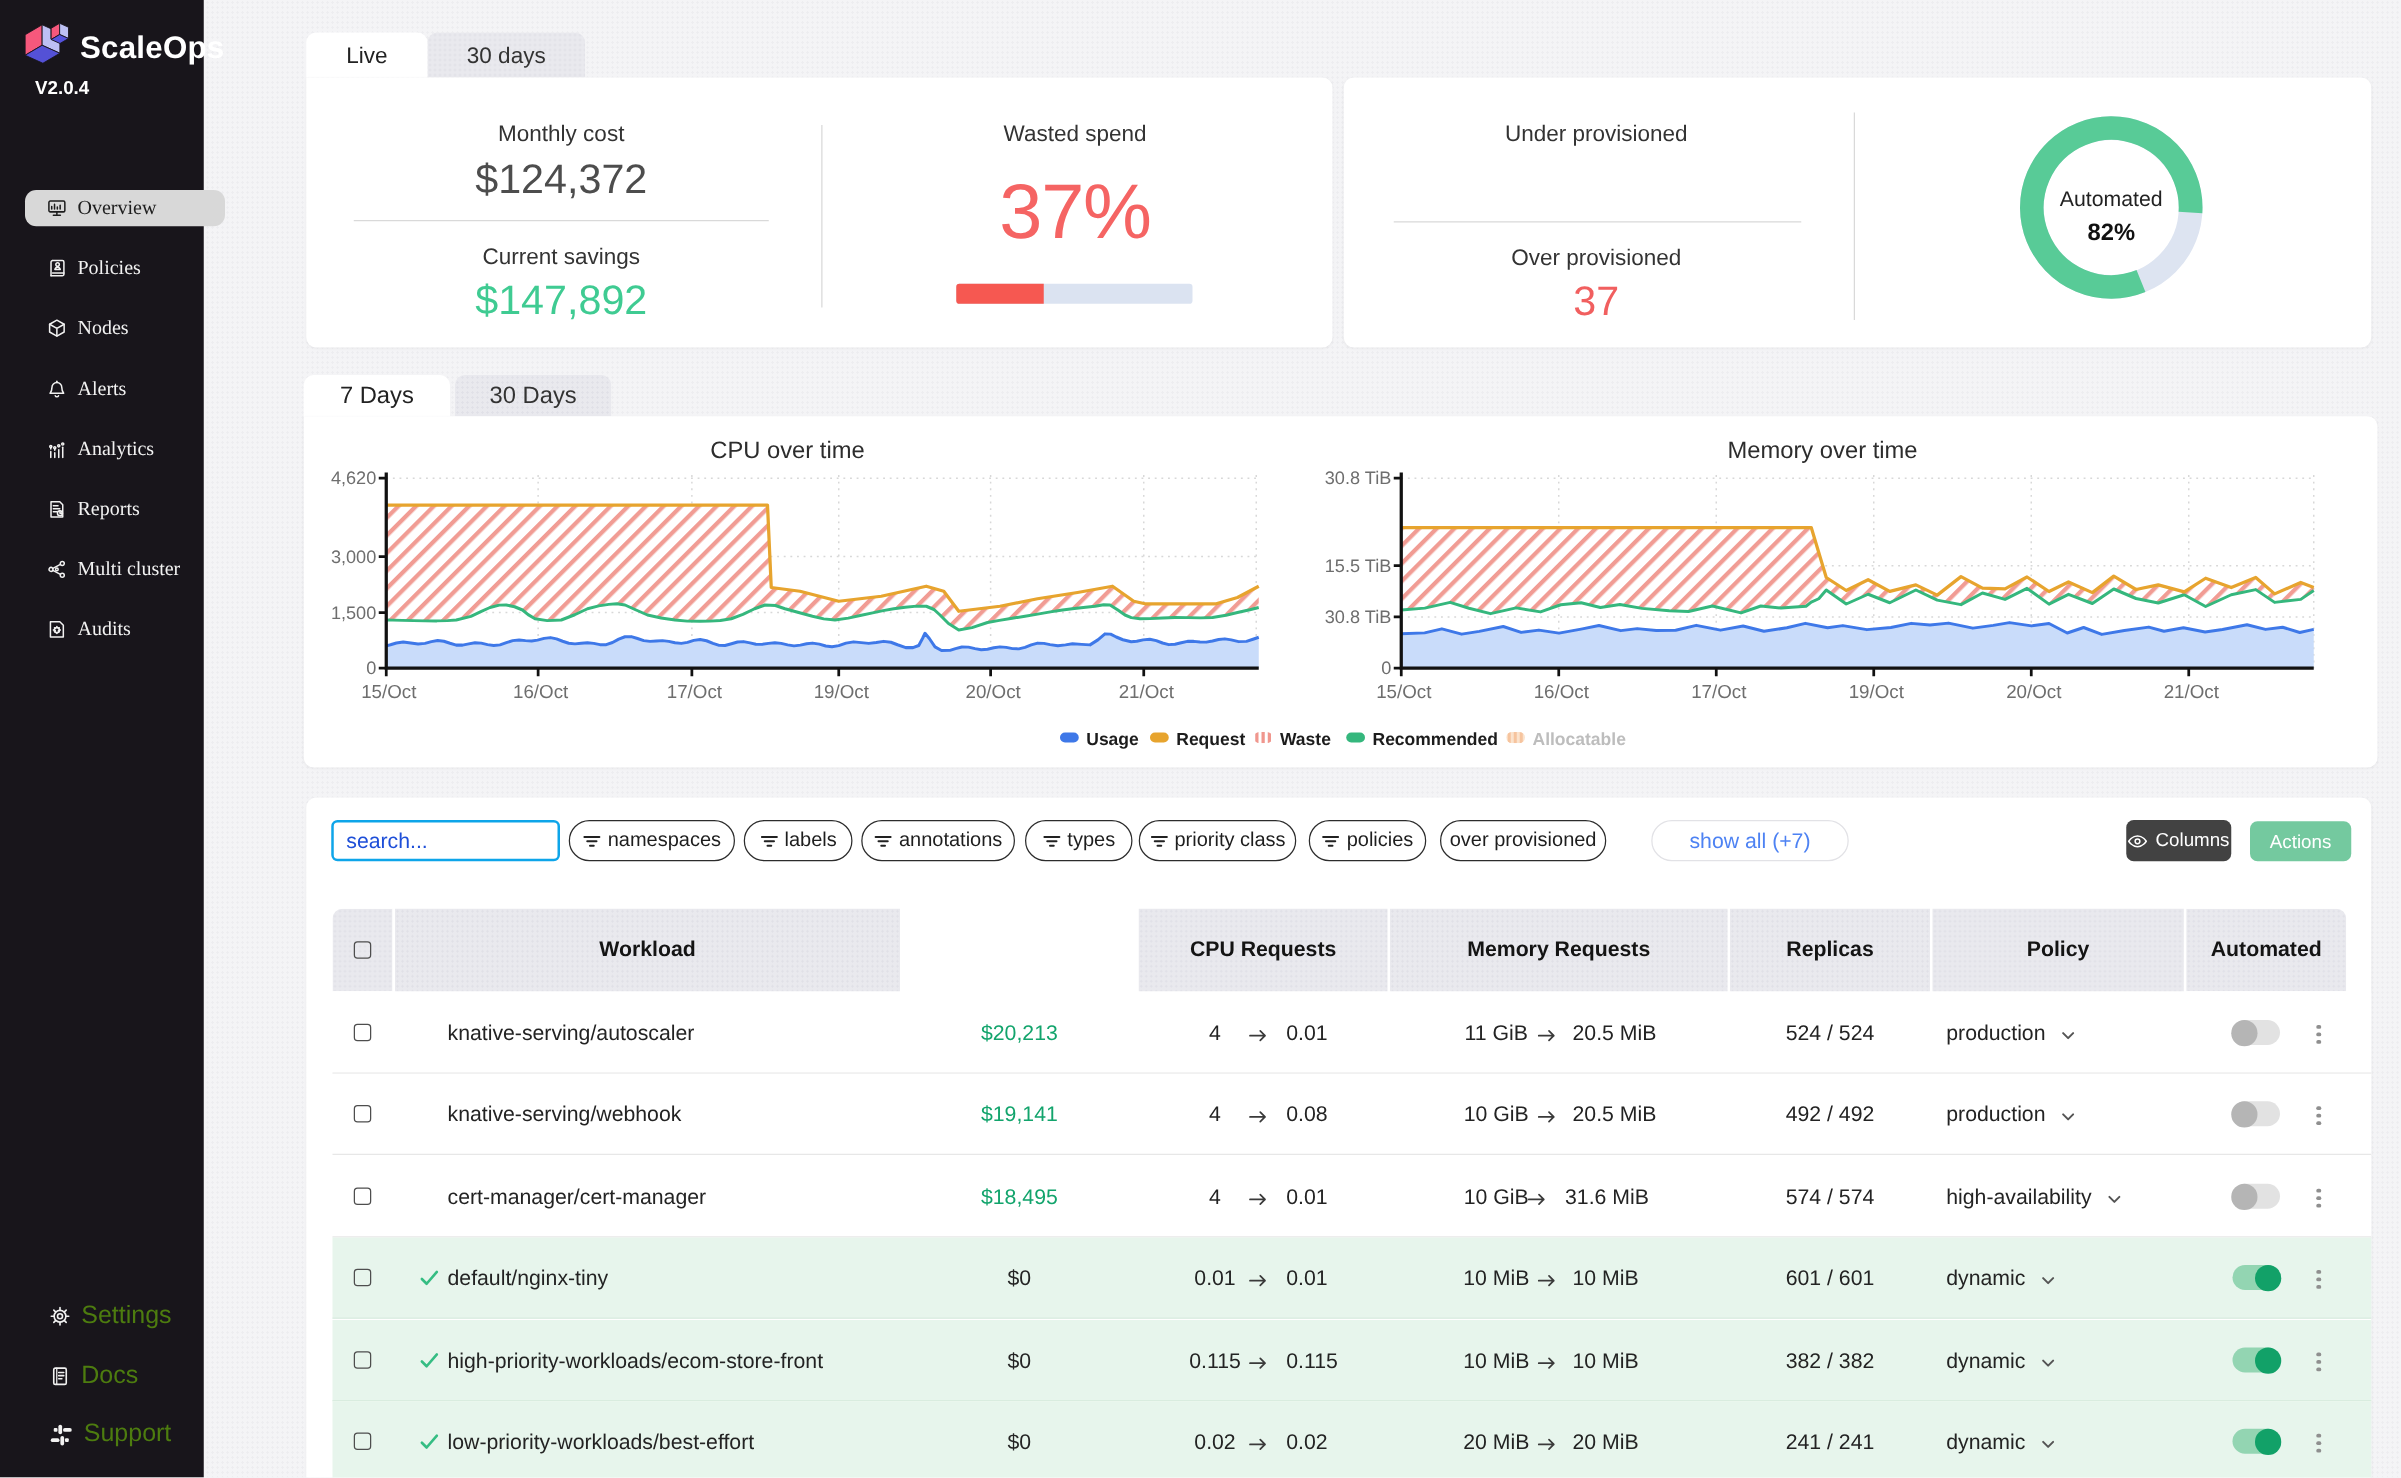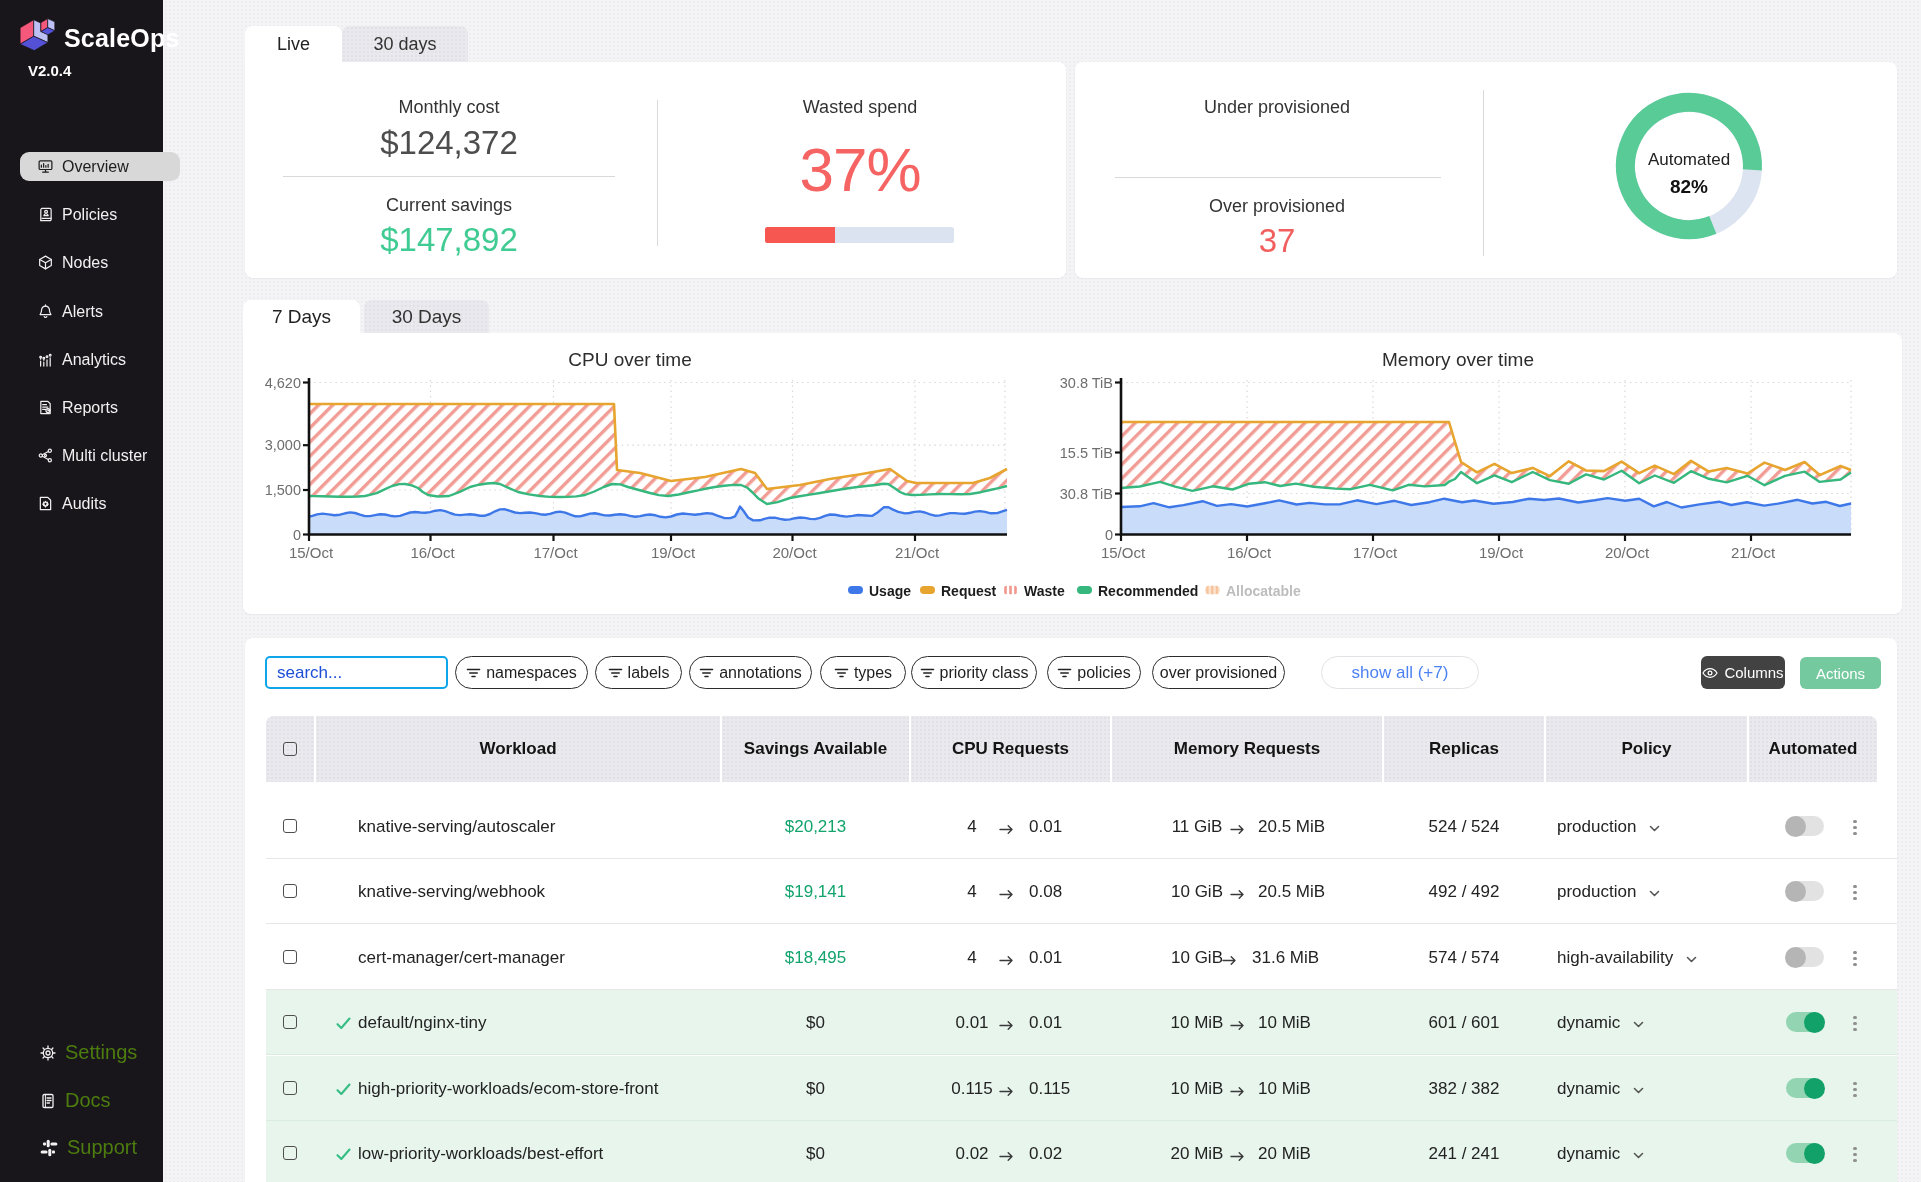--- a/index.html
+++ b/index.html
@@ -4,21 +4,21 @@
 * { margin:0; padding:0; box-sizing:border-box; }
 html,body { width:1921px; height:1182px; overflow:hidden; font-family:"Liberation Sans",sans-serif; }
 body { background:#f4f4f6; position:relative; }
 .dots-dark { background-image:radial-gradient(rgba(255,255,255,.05) 1px, transparent 1.3px); background-size:5px 5px; }
 .dots-gray { background-image:radial-gradient(rgba(70,70,110,.05) 0.8px, transparent 1px); background-size:4px 4px; }
 #bgdots { position:absolute; inset:0; background-image:radial-gradient(rgba(60,60,90,.035) 0.8px, transparent 1px); background-size:4px 4px; }
 #sidebar { position:absolute; left:0; top:0; width:163px; height:1182px; background:#18151b; z-index:5; }
 #logo { position:absolute; left:20px; top:18px; }
 #brand { position:absolute; left:64px; top:24px; font-size:25px; font-weight:bold; color:#fff; letter-spacing:.2px; }
 #ver { position:absolute; left:28px; top:62px; font-size:15px; font-weight:bold; color:#fff; }
-.nitem { position:absolute; left:20px; width:160px; height:29px; display:flex; align-items:center; color:#f1f1f1; font-size:16px; }
+.nitem { position:absolute; left:20px; width:160px; height:29px; display:flex; align-items:center; color:#f1f1f1; font-size:16px;font-family:Liberation Serif, serif; }
 .nitem .nico { margin:0 9px 0 18px; display:flex; }
 .nitem.active { background:#d8d8d8; border-radius:9px; color:#1d1d1d; }
 .bitem { position:absolute; left:40px; height:29px; display:flex; align-items:center; color:#4d7c0f; font-size:20px; }
 .nico2 { margin-right:9px; display:flex; }
 #main { position:absolute; left:200px; top:0; width:1721px; height:1182px; }
 .card { position:absolute; background:#fff; border-radius:8px; box-shadow:0 1px 2px rgba(0,0,0,.04); }
 .tab { position:absolute; border-radius:8px 8px 0 0; font-size:18px; color:#222; display:flex; align-items:center; justify-content:center; }
 .tab.on { background:#fff; }
 .tab.off { background:#e9e9ee; color:#333; background-image:radial-gradient(rgba(70,70,110,.05) 0.8px, transparent 1px); background-size:4px 4px; }
 .lbl { position:absolute; font-size:18px; color:#333; width:340px; text-align:center; }
@@ -368,26 +368,25 @@
         </span>policies</div>
       <div class="pill" style="left:907px;width:133px">over provisioned</div>
       <div class="pill showall" style="left:1076px;width:158px">show all (+7)</div>
     <div style="position:absolute;left:1456px;top:18px;width:84px;height:33px;background:#424242;border-radius:6px;
       display:flex;align-items:center;justify-content:center;font-size:15px;color:#fff;gap:6px"><svg width="16" height="12" viewBox="0 0 16 12" fill="none" stroke="#fff" stroke-width="1.2">
 <path d="M1 6s2.6-4.3 7-4.3S15 6 15 6s-2.6 4.3-7 4.3S1 6 1 6Z"></path>
           <circle cx="8" cy="6" r="1.9"></circle>
         </svg>Columns</div>
     <div style="position:absolute;left:1555px;top:19px;width:81px;height:32px;background:#74c99f;border-radius:6px;
       display:flex;align-items:center;justify-content:center;font-size:15px;color:#fff">Actions</div>
-    <div style="position:absolute;left:0;top:78px;width:1652px;height:66px">
+    <div style="position:absolute;left:0;top:89px;width:1652px;height:66px">
         <div class="hcell" style="left:21px;width:48px;border-top-left-radius:8px;">
           <div class="cb" style="left:17px;top:26px"></div>
         </div>
         <div class="hcell" style="left:71px;width:404px;">Workload</div>
-        <div class="hcell" style="left:477px;width:187px;">Savings Available</div>
         <div class="hcell" style="left:666px;width:199px;">CPU Requests</div>
         <div class="hcell" style="left:867px;width:270px;">Memory Requests</div>
         <div class="hcell" style="left:1139px;width:160px;">Replicas</div>
         <div class="hcell" style="left:1301px;width:201px;">Policy</div>
         <div class="hcell" style="left:1504px;width:128px;border-top-right-radius:8px;">Automated</div>
       </div>
     <div class="trow" style="top:156px">
   <div class="cb" style="left:17px;top:25px"></div>
 
   <div class="wl">knative-serving/autoscaler</div>

